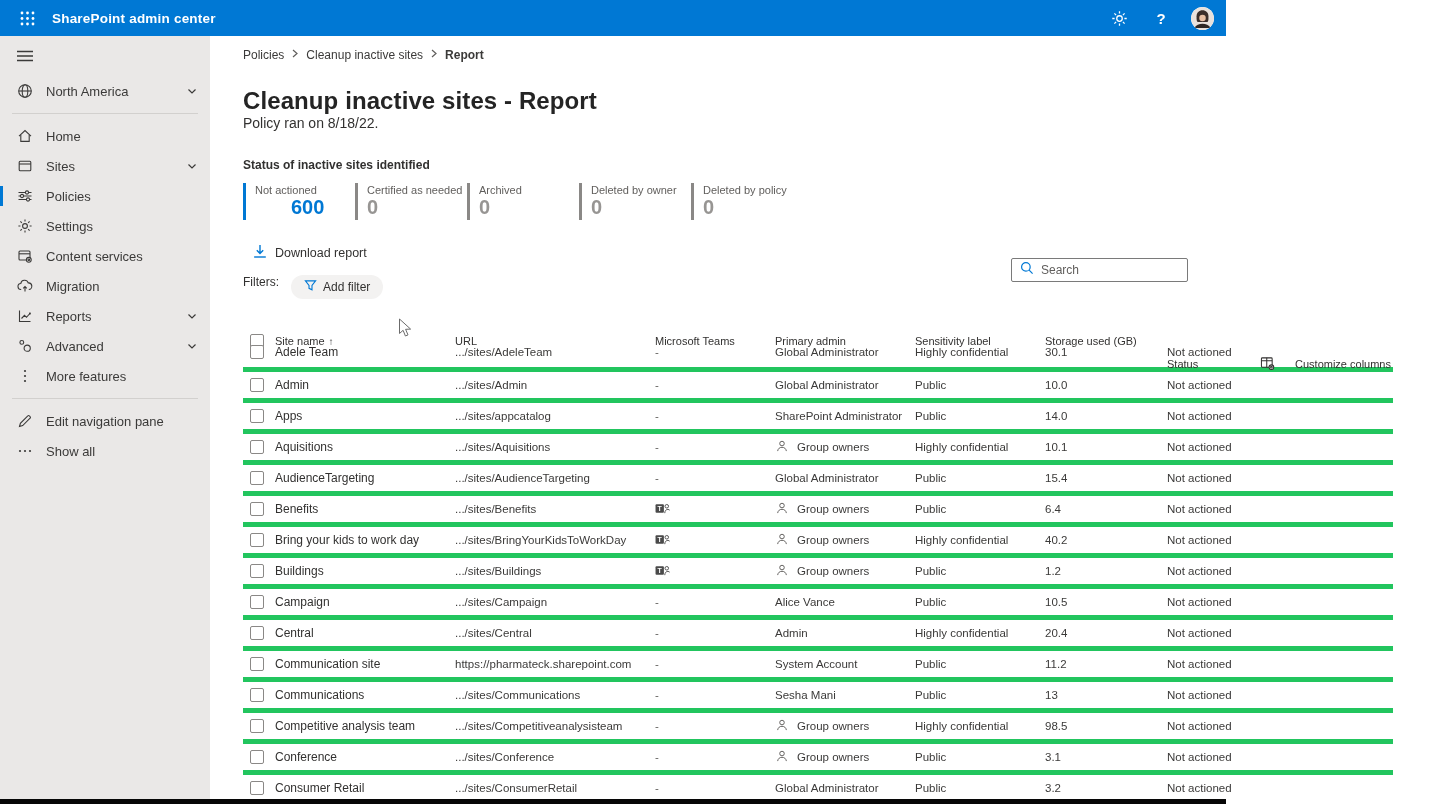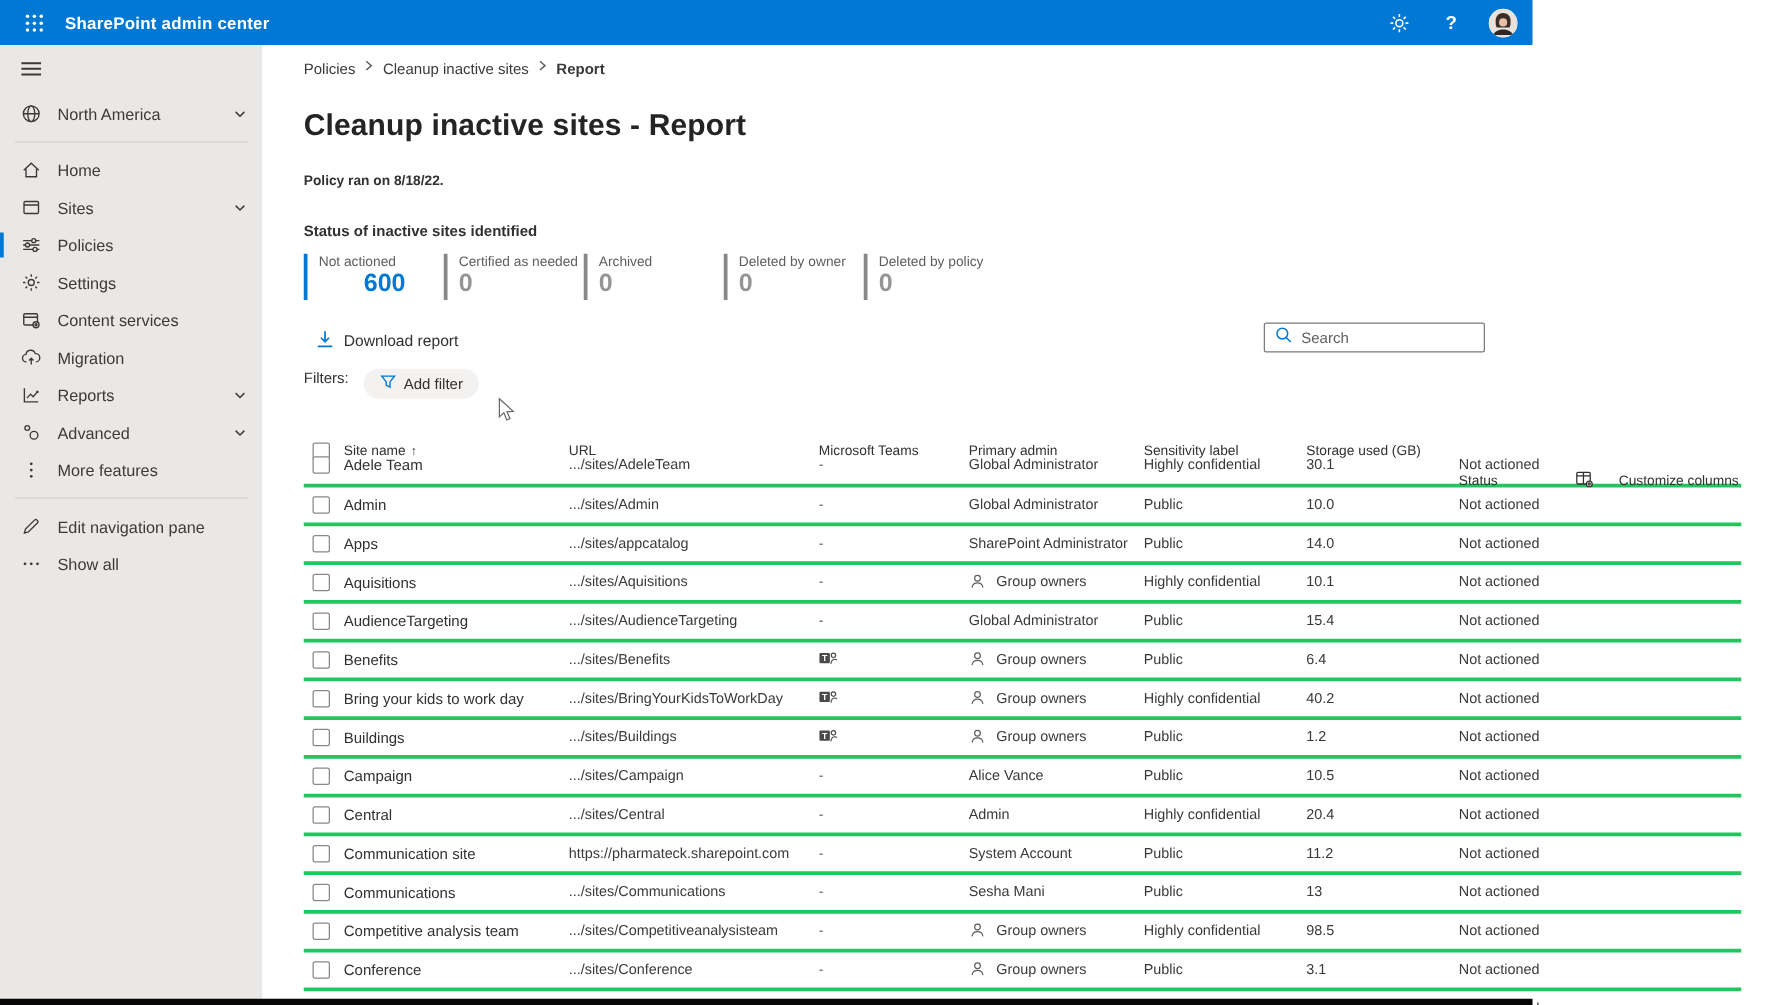--- a/index.html
+++ b/index.html
@@ -28,21 +28,21 @@
   .side-divider { height:1px; background:#d2d0ce; margin:7px 12px; }
   .region-row { height:30px; margin-top:6px; }
 
   
   .main { position:absolute; top:36px; left:210px; right:0; bottom:0; background:#fff; padding:12px 0 0 33px; }
   .breadcrumb { display:flex; align-items:center; gap:7px; font-size:12px; color:#3b3a39; }
   .crumb { cursor:pointer; }
   .crumb-sep { color:#605e5c; font-size:10px; transform:translateY(-1px); }
   .crumb.current { font-weight:bold; cursor:default; }
   .page-title { margin-top:25px; font-size:24px; font-weight:bold; color:#242424; letter-spacing:.1px; }
-  .subtitle { margin-top:24px; font-size:11px; color:#323130;font-weight:bold; }
+  .subtitle { font-size:14px; color:#323130; }
 
   .status-heading { margin-top:27px; font-size:12px; font-weight:bold; color:#323130; }
   .counters { margin-top:11px; display:flex; }
   .counter { width:112px; border-left:3px solid #8a8886; padding:1px 0 2px 9px; cursor:pointer; }
   .counter .c-label { font-size:11px; color:#605e5c; white-space:nowrap; }
   .counter .c-value { font-size:20px; font-weight:bold; color:#979593; line-height:22px; }
   .counter.highlight { border-left-color:#0078d4; }
   .counter.highlight .c-value { color:#0078d4;margin-left:36px; }
 
   .download-row { margin-top:24px; margin-left:10px; display:flex; align-items:center; gap:8px;
@@ -59,21 +59,21 @@
           display:flex; align-items:center; gap:6px; white-space:nowrap; }
   .pill b { font-weight:bold; }
 
   
   .table { margin-top:10px; width:1150px; }
   .t-grid { display:grid; grid-template-columns:32px 180px 200px 120px 140px 130px 122px 1fr; align-items:center; }
   .t-header { height:27px; font-size:11px; color:#323130; }
   .t-header .hcell { cursor:pointer; }
   .sortmark { font-size:10px; margin-left:4px; color:#323130; }
   .customize { display:flex; align-items:center; gap:20px; justify-self:end; padding-right:2px; cursor:pointer; white-space:nowrap; }
-  .t-row { height:31px; border-top:3px solid #22c55e; font-size:11.5px; color:#3b3a39; }
+  .t-row { height:31px; border-top:5px solid #22c55e; font-size:11.5px; color:#3b3a39; }
   .t-row:first-of-type { border-top:none; }
   .cell-site { font-size:12px; color:#323130; cursor:pointer; }
   .cbx { width:14px; height:14px; border:1px solid #8a8886; border-radius:2px; background:#fff;
          margin-left:7px; cursor:pointer; }
   .admin-cell { display:flex; align-items:center; gap:8px; }
   .dash { color:#605e5c; }
 
   .cursor { position:absolute; left:398px; top:318px; pointer-events:none; }
   .bottom-bar { position:absolute; left:0; right:0; bottom:0; height:5px; background:#060606; }
 </style>

